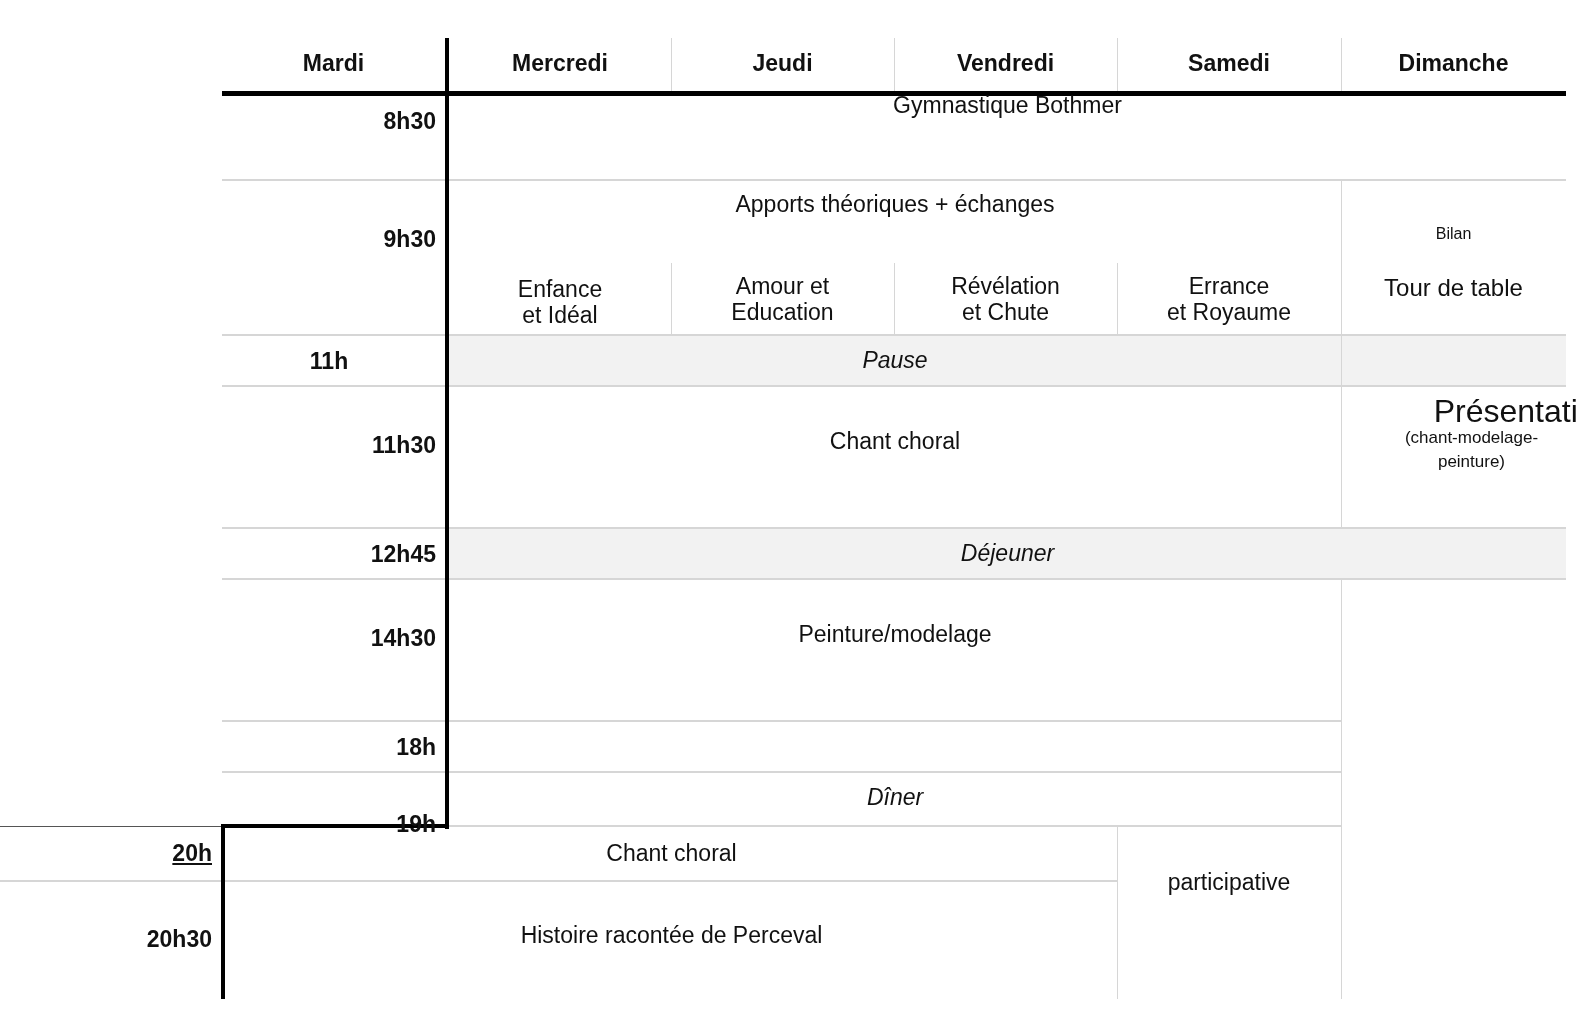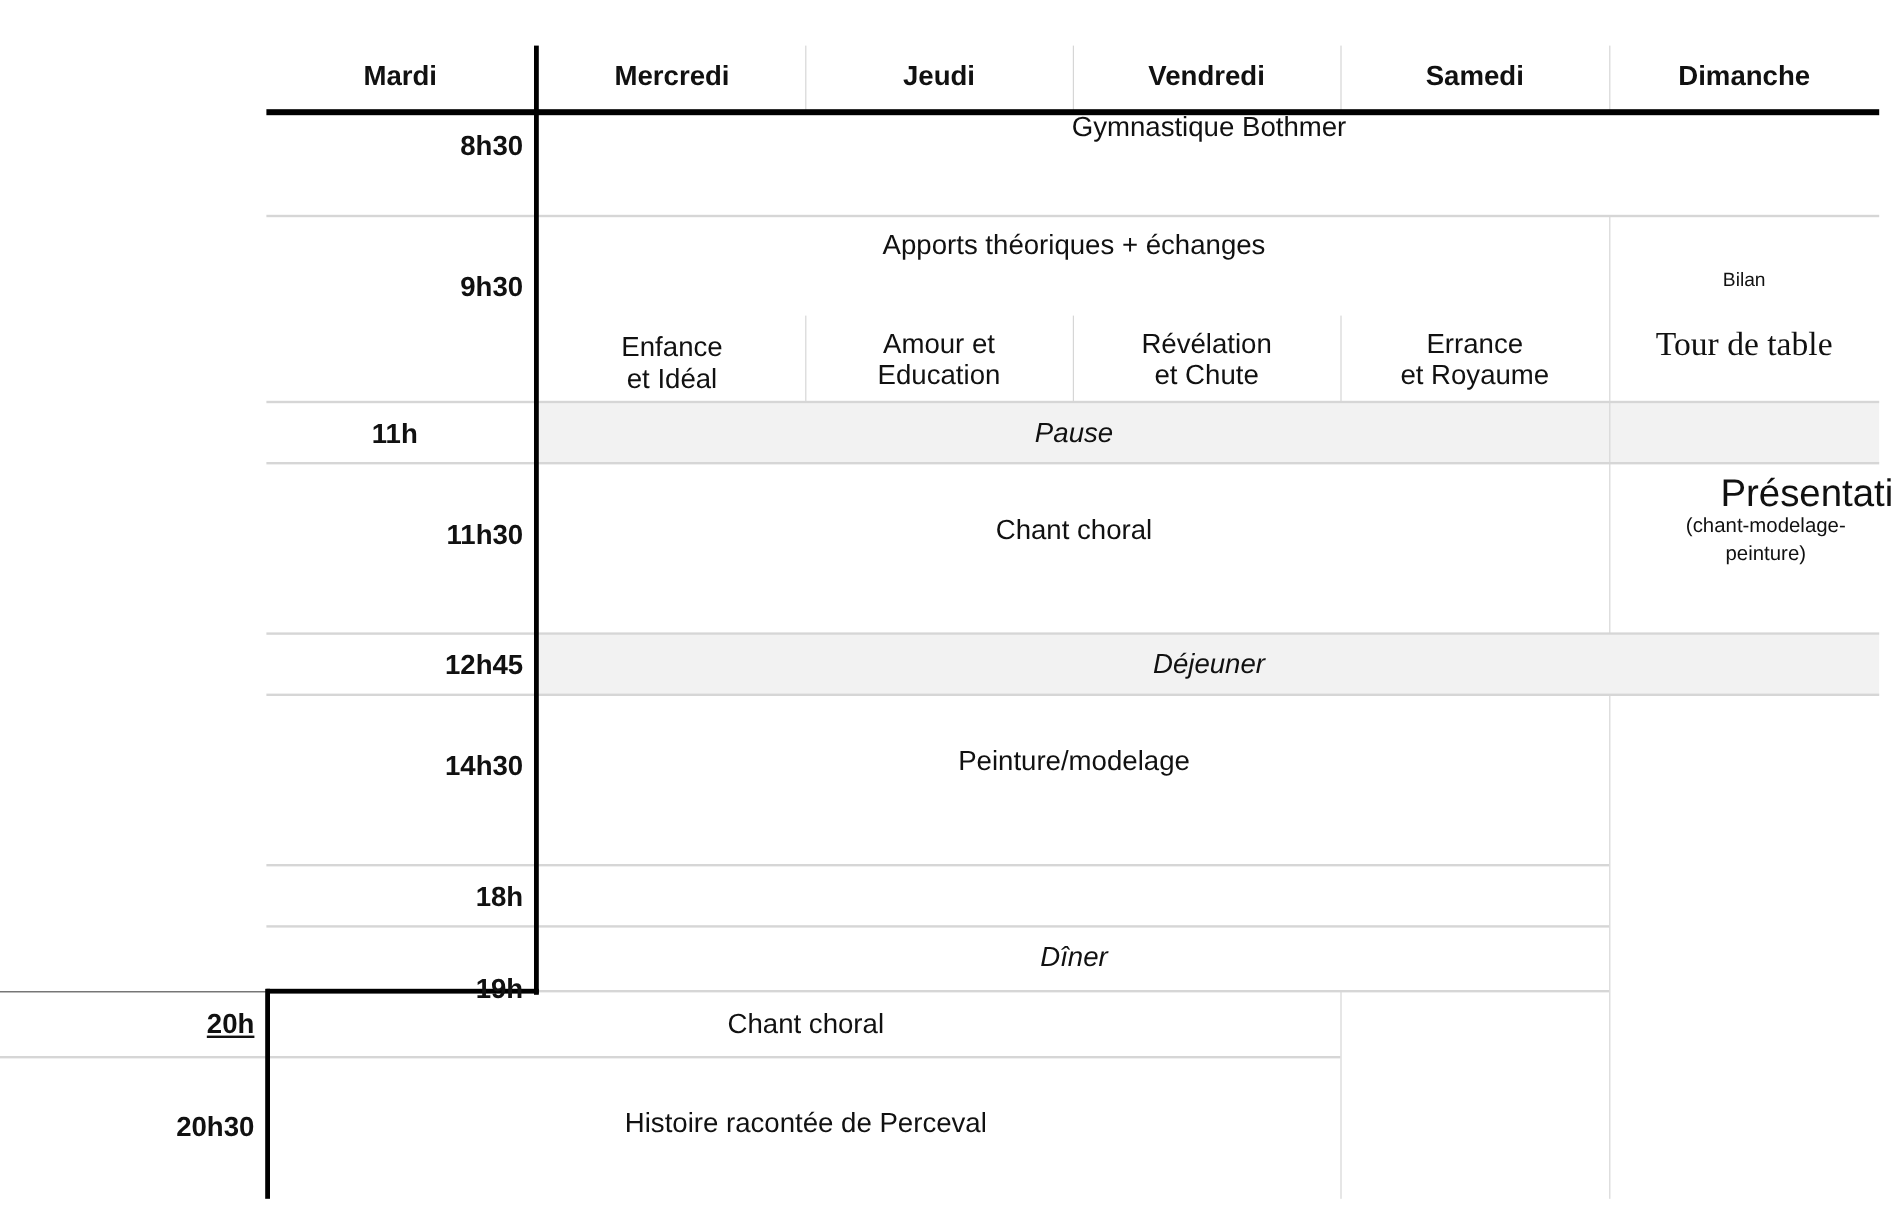--- a/index.html
+++ b/index.html
@@ -85,21 +85,21 @@
 <div class="cell" style="left:894px; width:223px; top:273px;">
   <div>Révélation</div>
   <div>et Chute</div>
 </div>
 <div class="cell" style="left:1117px; width:224px; top:273px;">
   <div>Errance</div>
   <div>et Royaume</div>
 </div>
 
 <div class="cell" style="left:1341px; width:225px; top:221px; font-size:16px;">Bilan</div>
-<div class="cell" style="left:1341px; width:225px; top:275px; font-size:28px;font-family:Liberation Serif, serif;">Tour de table</div>
+<div class="cell" style="left:1341px; width:225px; top:275px; font-size:24px;">Tour de table</div>
 
 <div class="cell italic" style="left:449px; width:892px; top:347px;">Pause</div>
 
 <div class="cell" style="left:449px; width:892px; top:428px;">Chant choral</div>
 
 <div class="cell" style="left:1397px; width:225px; top:398px; font-size:32px;padding-left:14px;">Présentation</div>
 <div class="cell small" style="left:1341px; width:225px; top:426px;padding-left:18px;">
   <div>(chant-modelage-</div>
   <div>peinture)</div>
 </div>
@@ -108,13 +108,14 @@
 
 <div class="cell" style="left:449px; width:892px; top:621px;">Peinture/modelage</div>
 
 <div class="cell italic" style="left:449px; width:892px; top:784px;">Dîner</div>
 
 <div class="cell" style="left:226px; width:891px; top:840px;">Chant choral</div>
 
 <div class="cell" style="left:226px; width:891px; top:922px;">Histoire racontée de Perceval</div>
 
 <div class="cell" style="left:1117px; width:224px; top:867px; line-height:30px;">
+  <div>participative</div>
 </div>
 
 </body></html>

